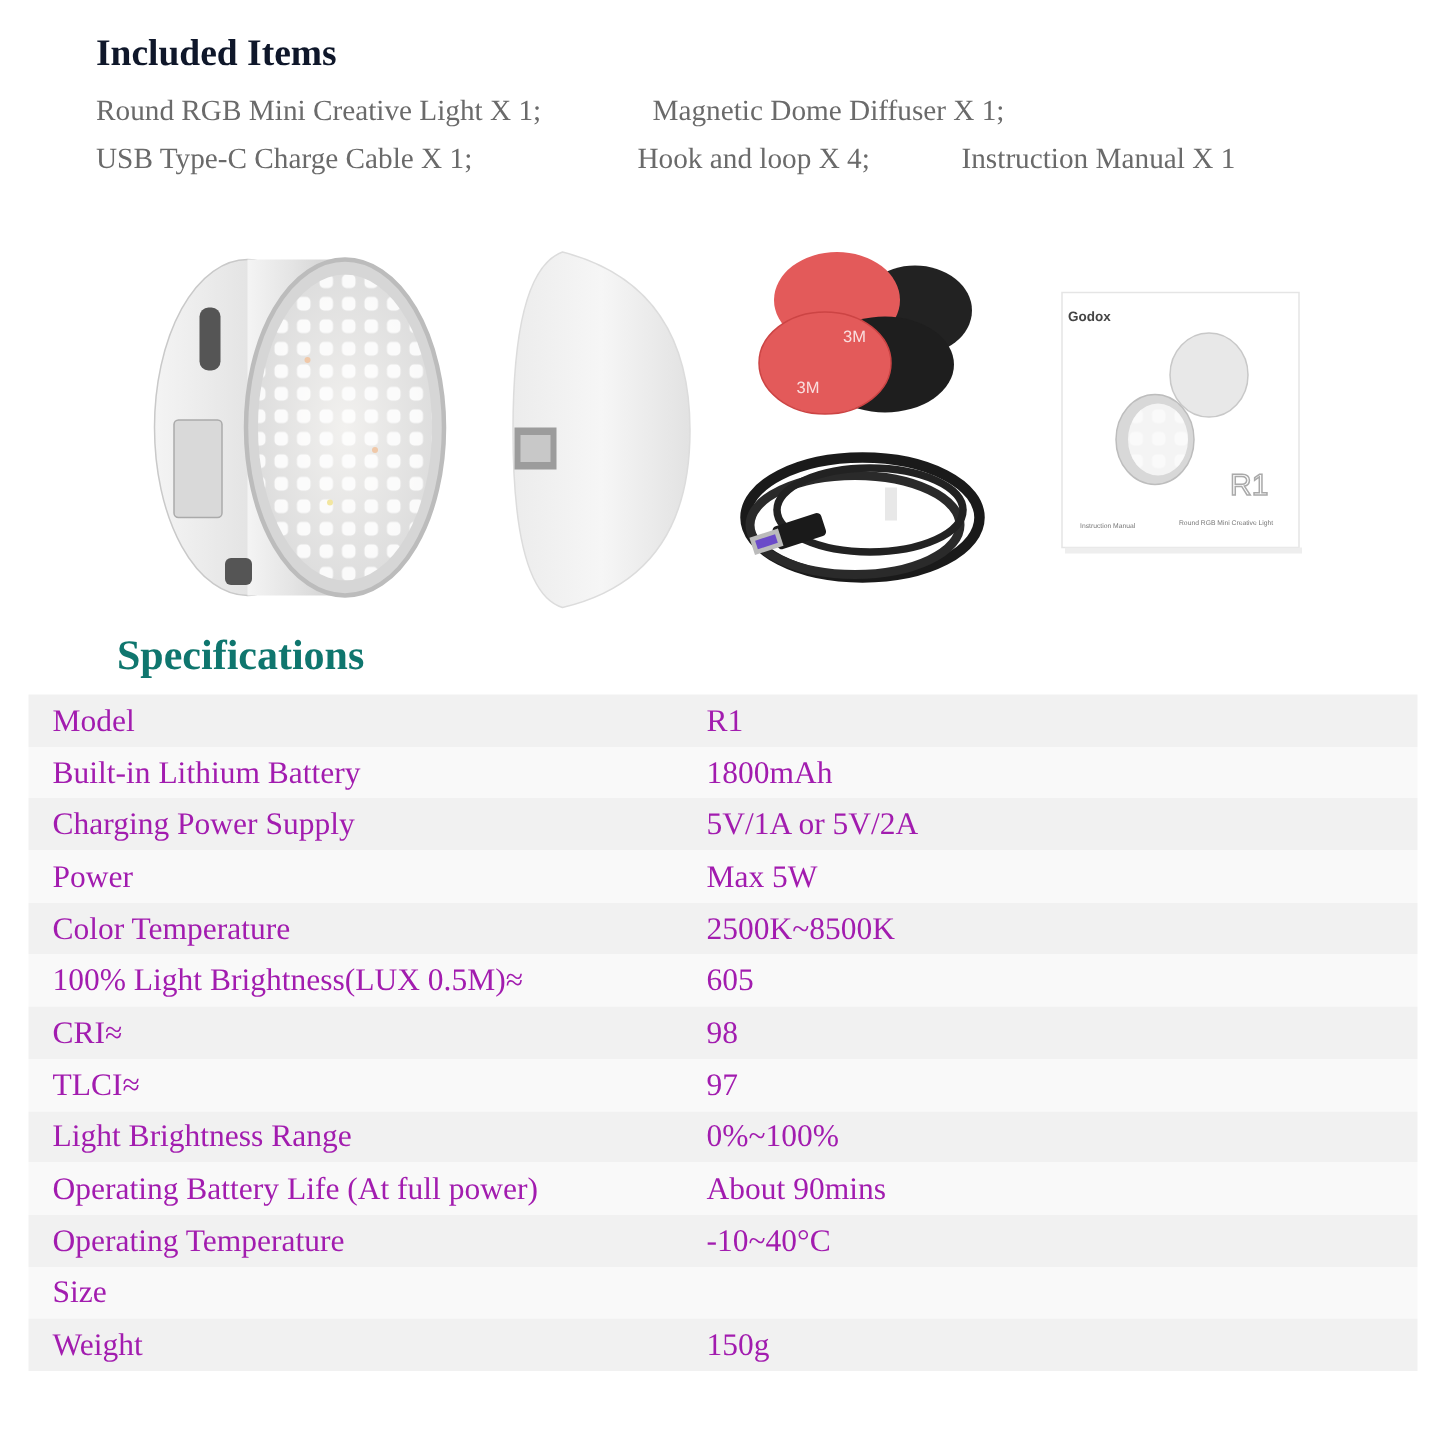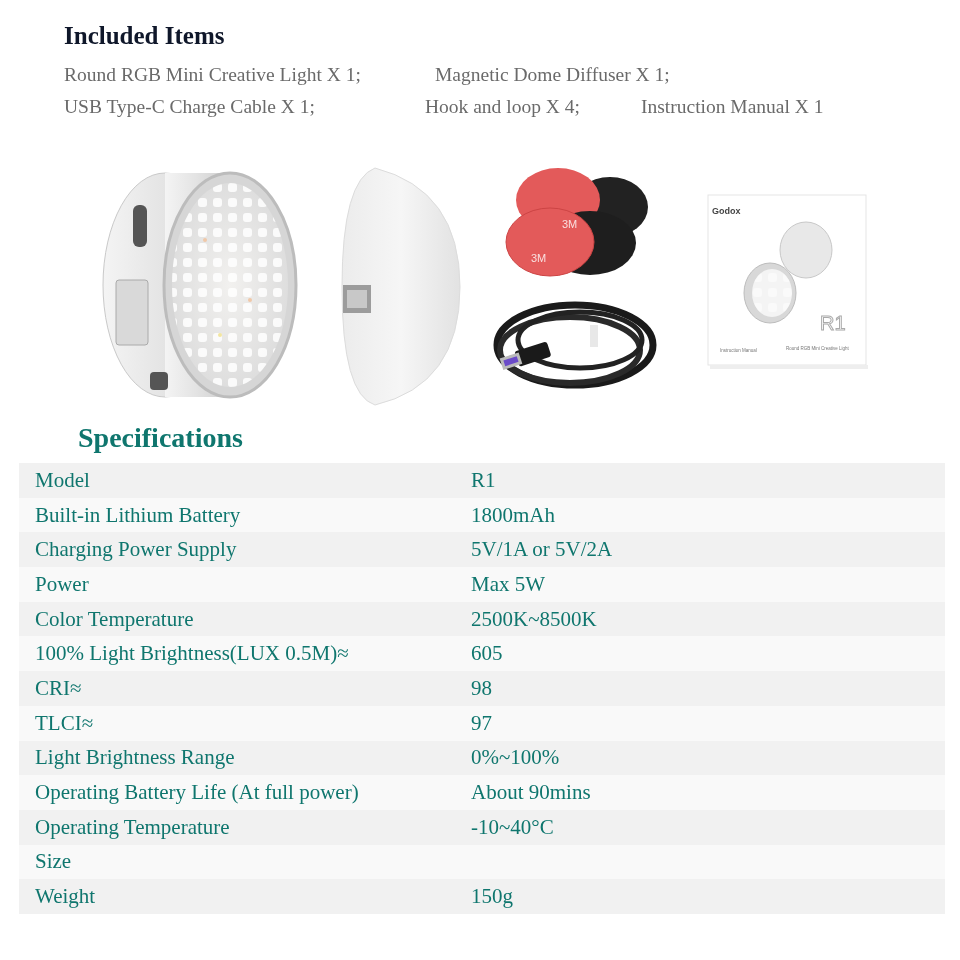--- a/index.html
+++ b/index.html
@@ -2,21 +2,21 @@
 <html><head>
 <meta charset="utf-8">
 <style>
   html, body { margin: 0; padding: 0; background: #ffffff; }
   body { width: 960px; height: 960px; position: relative; overflow: hidden; font-family: "Liberation Serif", "DejaVu Serif", serif; }
   .included-title { position: absolute; left: 64px; top: 22px; font-size: 25px; font-weight: bold; color: #0f172a; }
   .inc-line { position: absolute; font-size: 19.5px; color: #6a6a6a; white-space: nowrap; font-family: Liberation Serif, serif; }
   .photos { position: absolute; left: 0; top: 160px; width: 960px; height: 260px; }
   .spec-title { position: absolute; left: 34px; top: 422px; font-size: 28px; font-weight: bold; color: #0f766e; margin-left: 44px; }
   .spec-table { position: absolute; left: 19px; top: 463px; width: 926px; }
-  .spec-row { height: 34.7px; display: flex; align-items: center; font-size: 21px; color: #0f766e; }
+  .spec-row { height: 34.7px; display: flex; align-items: center; font-size: 21px; color: #a21caf; }
   .spec-row:nth-child(odd) { background: #f1f1f1; }
   .spec-row:nth-child(even) { background: #f9f9f9; }
   .spec-label { width: 436px; padding-left: 16px; box-sizing: border-box; white-space: nowrap; }
   .spec-value { padding-left: 16px; white-space: nowrap; }
   svg text { font-family: "Liberation Sans", sans-serif; }
 </style>
 </head>
 <body>
 
 <div>

